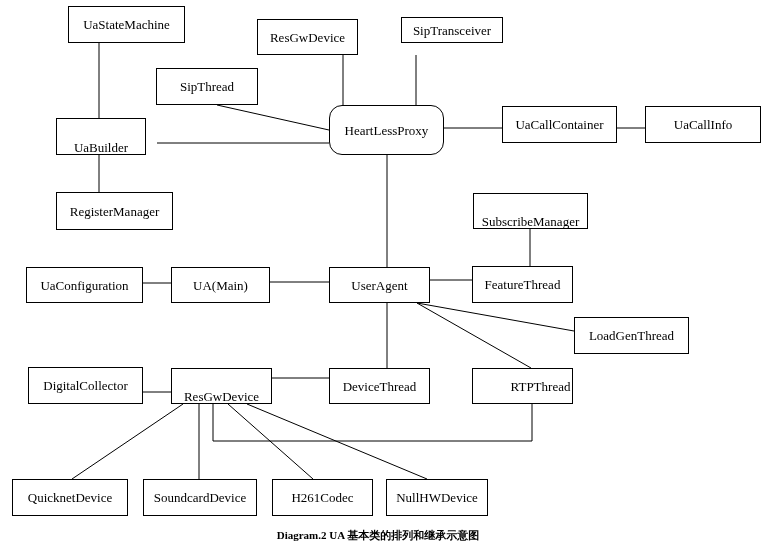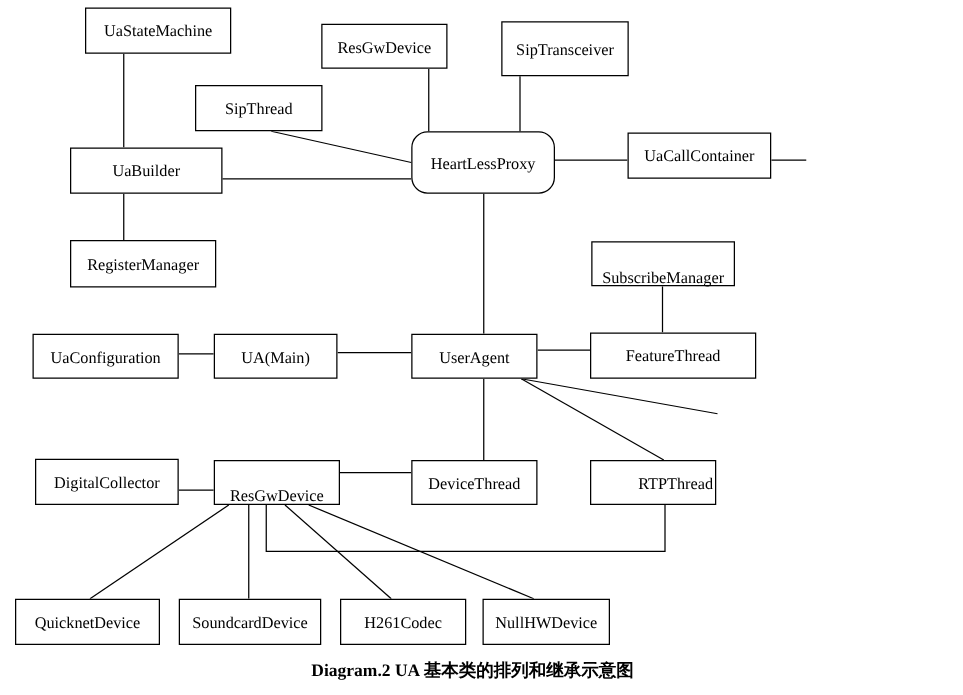--- a/index.html
+++ b/index.html
@@ -34,21 +34,21 @@
     color: #000000;
     white-space: nowrap;
     line-height: 1;
   }
   .caption {
     position: absolute;
     top: 528px;
     left: 378px;
     transform: translateX(-50%);
     font-weight: bold;
-    font-size: 14px;
+    font-size: 11px;
     color: #000000;
     white-space: nowrap;
     font-family: "Liberation Serif", "DejaVu Serif", serif;
   }
 </style>
 </head>
 <body>
 
 <div id="stage">
   <svg id="edges" width="770" height="556" viewBox="0 0 770 556">
@@ -76,52 +76,58 @@
       <polyline points="247,404 427,479" fill="none" stroke="#000000" stroke-width="1"></polyline>
       <polyline points="213,404 213,441 532,441 532,404" fill="none" stroke="#000000" stroke-width="1"></polyline>
     </svg>
 
   <div class="node" style="left: 56px; top: 6px; width: 117px; height: 37px; margin-left: 12px;">
       <span>UaStateMachine</span>
     </div>
     <div class="node" style="left: 257px; top: 19px; width: 101px; height: 36px;">
       <span>ResGwDevice</span>
     </div>
-    <div class="node" style="left: 401px; top: 17px; width: 102px; height: 44px;">
+    <div class="node" style="left: 401px; top: 17px; width: 102px; height: 26px;">
       <span>SipTransceiver</span>
     </div>
     <div class="node" style="left: 156px; top: 68px; width: 102px; height: 37px;">
       <span>SipThread</span>
     </div>
     <div class="node" style="left: 329px; top: 105px; width: 115px; height: 50px; border-radius: 13px;">
       <span>HeartLessProxy</span>
     </div>
     <div class="node" style="left: 502px; top: 106px; width: 115px; height: 37px;">
       <span>UaCallContainer</span>
     </div>
-    <div class="node" style="left: 56px; top: 118px; width: 122px; height: 37px;">
+    <div class="node" style="left: 645px; top: 106px; width: 116px; height: 37px;">
+      <span>UaCallInfo</span>
+    </div>
+    <div class="node" style="left: 56px; top: 118px; width: 90px; height: 37px; align-items: flex-end;">
       <span>UaBuilder</span>
     </div>
     <div class="node" style="left: 56px; top: 192px; width: 117px; height: 38px;">
       <span>RegisterManager</span>
     </div>
     <div class="node" style="left: 473px; top: 193px; width: 115px; height: 36px; align-items: flex-end;">
       <span>SubscribeManager</span>
     </div>
     <div class="node" style="left: 26px; top: 267px; width: 117px; height: 36px;">
       <span>UaConfiguration</span>
     </div>
     <div class="node" style="left: 171px; top: 267px; width: 99px; height: 36px;">
       <span>UA(Main)</span>
     </div>
     <div class="node" style="left: 329px; top: 267px; width: 101px; height: 36px;">
       <span>UserAgent</span>
     </div>
-    <div class="node" style="left: 472px; top: 266px; width: 133px; height: 37px;">
+    <div class="node" style="left: 472px; top: 266px; width: 101px; height: 37px;">
       <span>FeatureThread</span>
+    </div>
+    <div class="node" style="left: 574px; top: 317px; width: 115px; height: 37px;">
+      <span>LoadGenThread</span>
     </div>
     <div class="node" style="left: 28px; top: 367px; width: 115px; height: 37px;">
       <span>DigitalCollector</span>
     </div>
     <div class="node" style="left: 171px; top: 368px; width: 101px; height: 36px; align-items: flex-end;">
       <span>ResGwDevice</span>
     </div>
     <div class="node" style="left: 329px; top: 368px; width: 101px; height: 36px;">
       <span>DeviceThread</span>
     </div>

